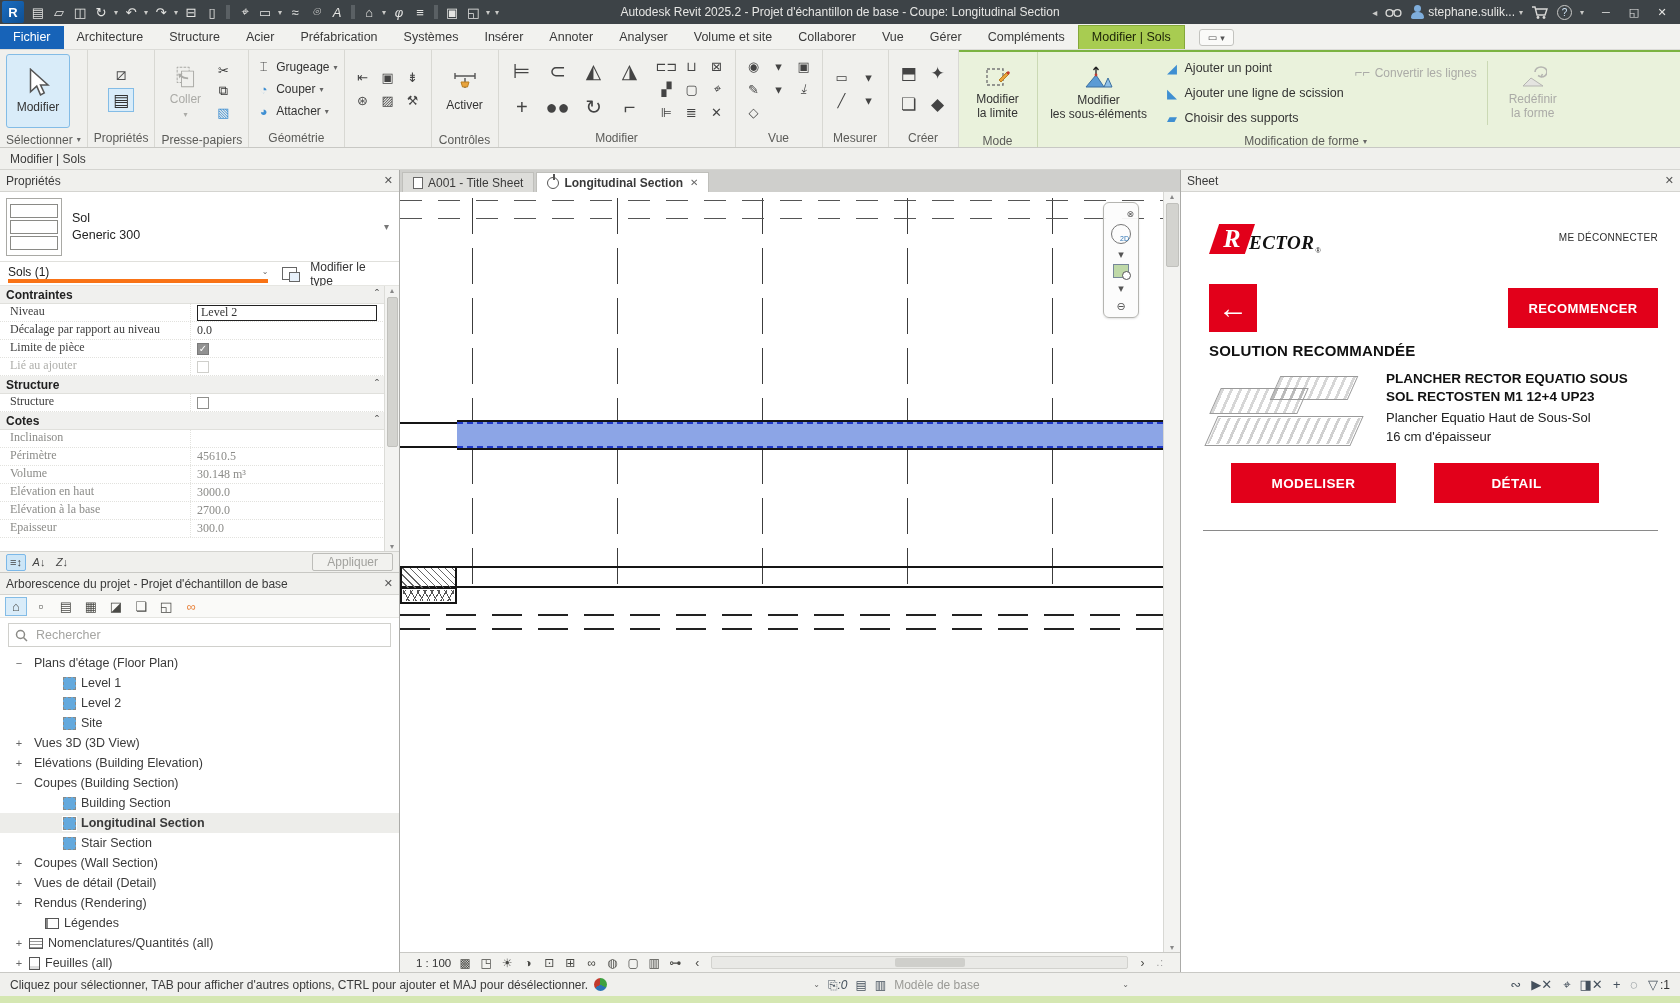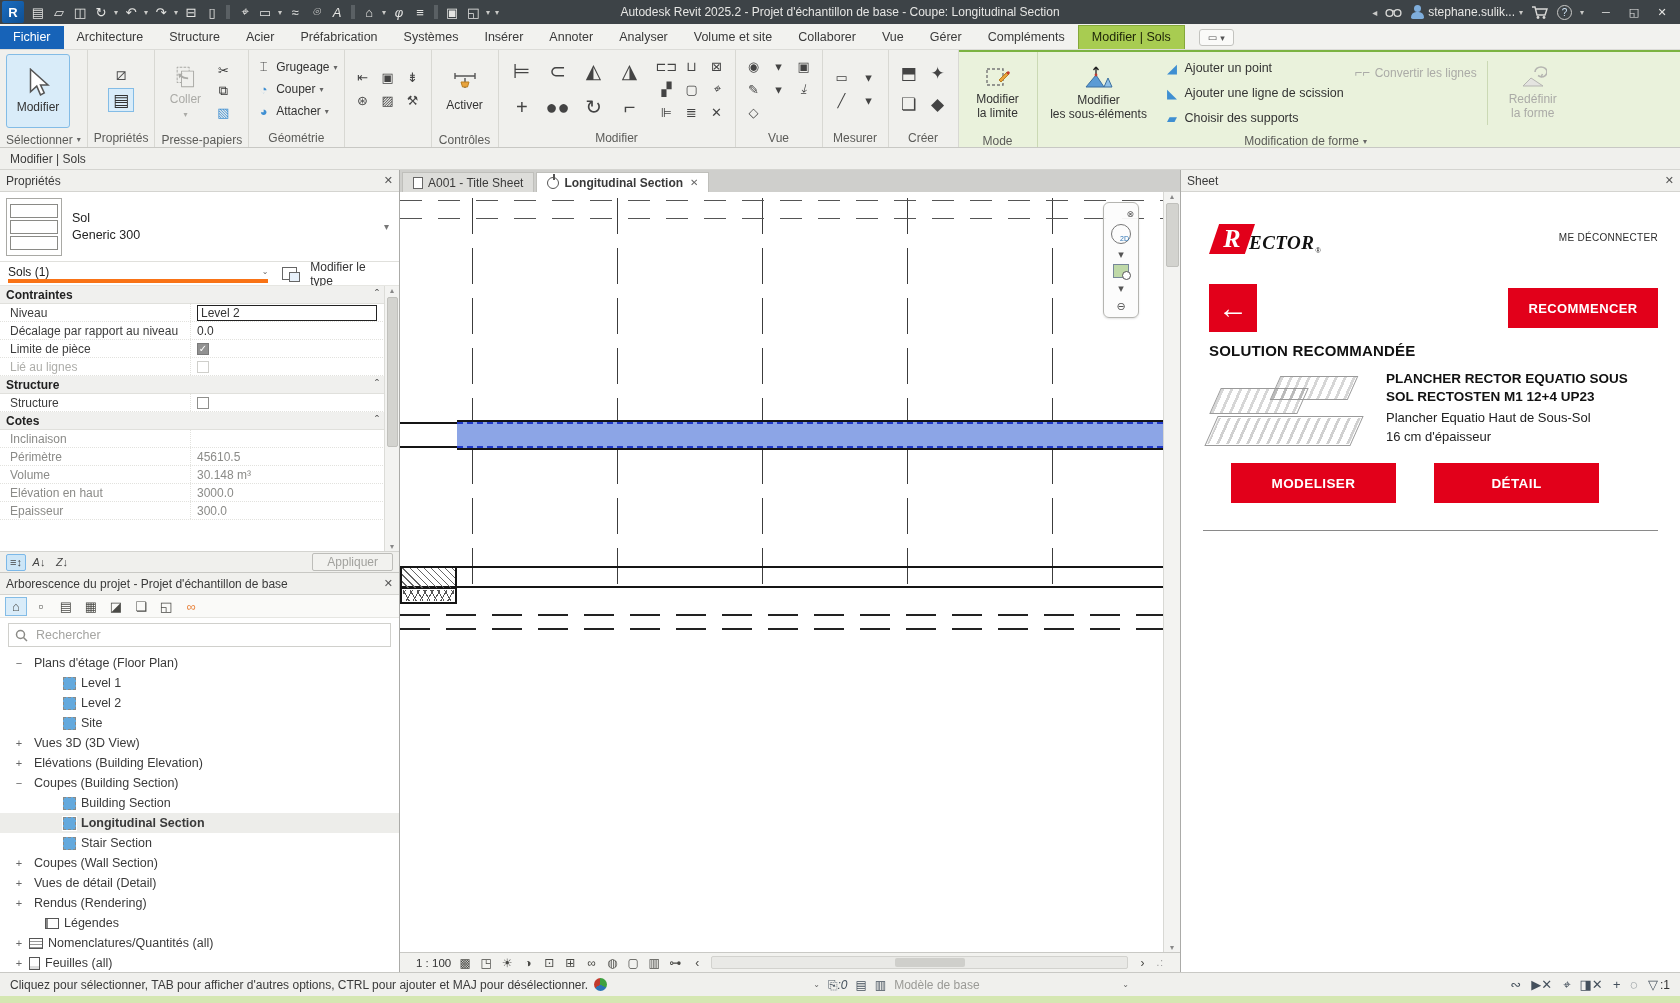--- a/index.html
+++ b/index.html
@@ -74,21 +74,21 @@
   .type-thumb div{border:1px solid #8a8a86;height:14px;background:#fff;}
   .type-text{margin-left:10px;line-height:1.35;font-size:12.5px;color:#222;}
   .type-caret{margin-left:auto;color:#777;font-size:10px;padding-right:4px;}
   .sel-row{height:24px;display:flex;align-items:center;padding:0 8px;border-bottom:1px solid #E6E6E2;font-size:12px;}
   .sel-combo{display:flex;align-items:center;width:262px;border-bottom:4px solid #f97316;color:#222;}
   .sel-combo .caret{margin-left:auto;}
   .edit-type{display:flex;align-items:center;gap:13px;margin-left:14px;color:#333;}
   .et-ico{width:15px;height:13px;border:1px solid #666;position:relative;background:#fff;}
   .et-ico::after{content:"";position:absolute;right:-4px;bottom:-3px;width:9px;height:8px;border:1px solid #666;background:#E8F1FA;}
   .pgrid{position:relative;height:266px;overflow:hidden;border-bottom:1px solid #D4D4D0;}
-  .prow{display:flex;height:18px;align-items:center;border-bottom:1px dotted #E2E2DE;font-size:12px;}
+  .prow{display:flex;height:18px;border-bottom:1px dotted #E2E2DE;font-size:12px;font-family:Liberation Serif, serif;}
   .prow .pl{width:190px;padding-left:10px;color:#3c3c3c;overflow:hidden;white-space:nowrap;}
   .prow .pv{flex:1;padding-left:6px;color:#333;border-left:1px dotted #E2E2DE;height:100%;display:flex;align-items:center;}
   .prow.ro .pl,.prow.ro .pv{color:#8b8b88;}
   .prow.dis .pl{color:#AEAEAa;}
   .psec{display:flex;height:18px;align-items:center;background:#F0F0EE;border-bottom:1px solid #E0E0DC;font-weight:bold;color:#222;font-size:12px;padding-left:6px;}
   .psec .chev{margin-left:auto;margin-right:20px;font-weight:normal;color:#555;}
   .valbox{border:1.5px solid #222;background:#fff;height:16px;display:flex;align-items:center;padding:0 3px;min-width:180px;}
   .chk{width:12px;height:12px;border:1px solid #8f8f8c;background:#fff;display:flex;align-items:center;justify-content:center;font-size:10px;color:#fff;}
   .chk.on{background:#919191;border-color:#7a7a7a;}
   .chk.dis{border-color:#CFCFCB;}
@@ -720,21 +720,21 @@
         <span class="pl">Décalage par rapport au niveau</span>
         <span class="pv">0.0</span>
       </div>
       <div class="prow">
         <span class="pl">Limite de pièce</span>
         <span class="pv">
             <span class="chk on">✓</span>
           </span>
       </div>
       <div class="prow dis">
-        <span class="pl">Lié au lignes</span>
+        <span class="pl">Lié au ajouter</span>
         <span class="pv">
             <span class="chk dis"></span>
           </span>
       </div>
       <div class="psec">
         <span>Structure</span>
           <span class="chev">ˆ</span>
       </div>
       <div class="prow">
         <span class="pl">Structure</span>
@@ -754,20 +754,24 @@
         <span class="pl">Périmètre</span>
           <span class="pv">45610.5</span>
       </div>
       <div class="prow ro">
         <span class="pl">Volume</span>
           <span class="pv">30.148 m³</span>
       </div>
       <div class="prow ro">
         <span class="pl">Elévation en haut</span>
           <span class="pv">3000.0</span>
+      </div>
+      <div class="prow ro">
+        <span class="pl">Elévation à la base</span>
+          <span class="pv">2700.0</span>
       </div>
       <div class="prow ro">
         <span class="pl">Epaisseur</span>
           <span class="pv">300.0</span>
       </div>
       <div class="pscroll">
         <span>▴</span>
           <span class="thumb" style="height:150px"></span>
         <span style="margin-top:auto">▾</span>
       </div>

